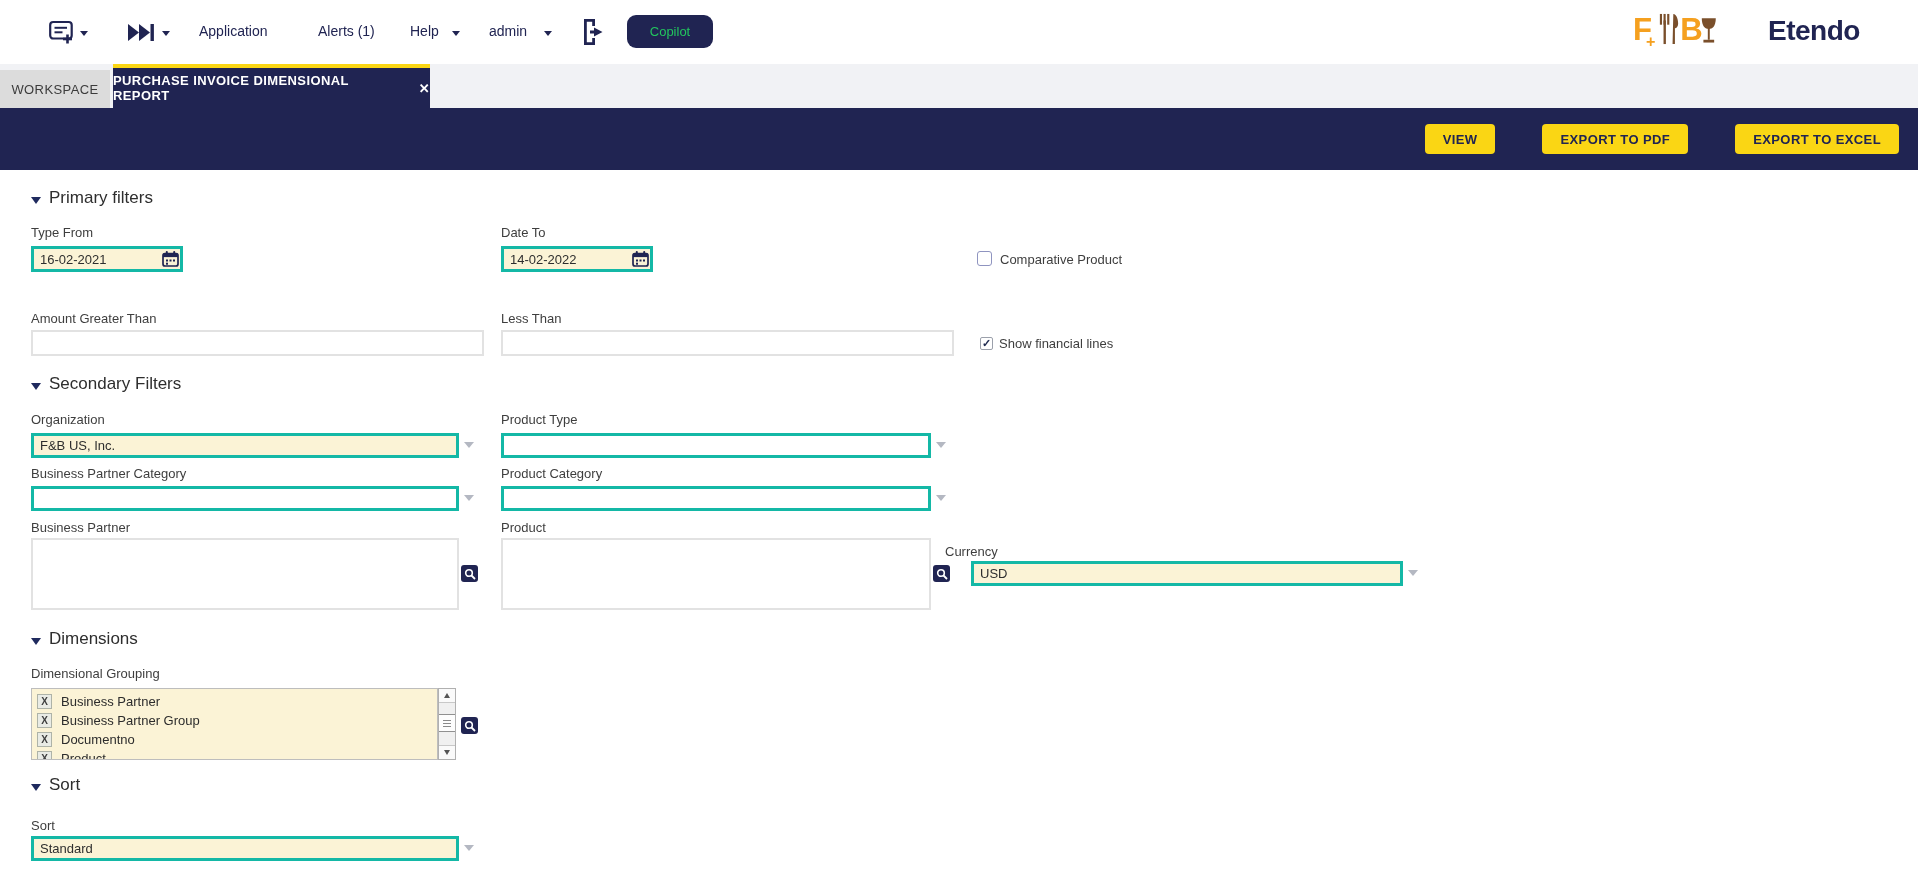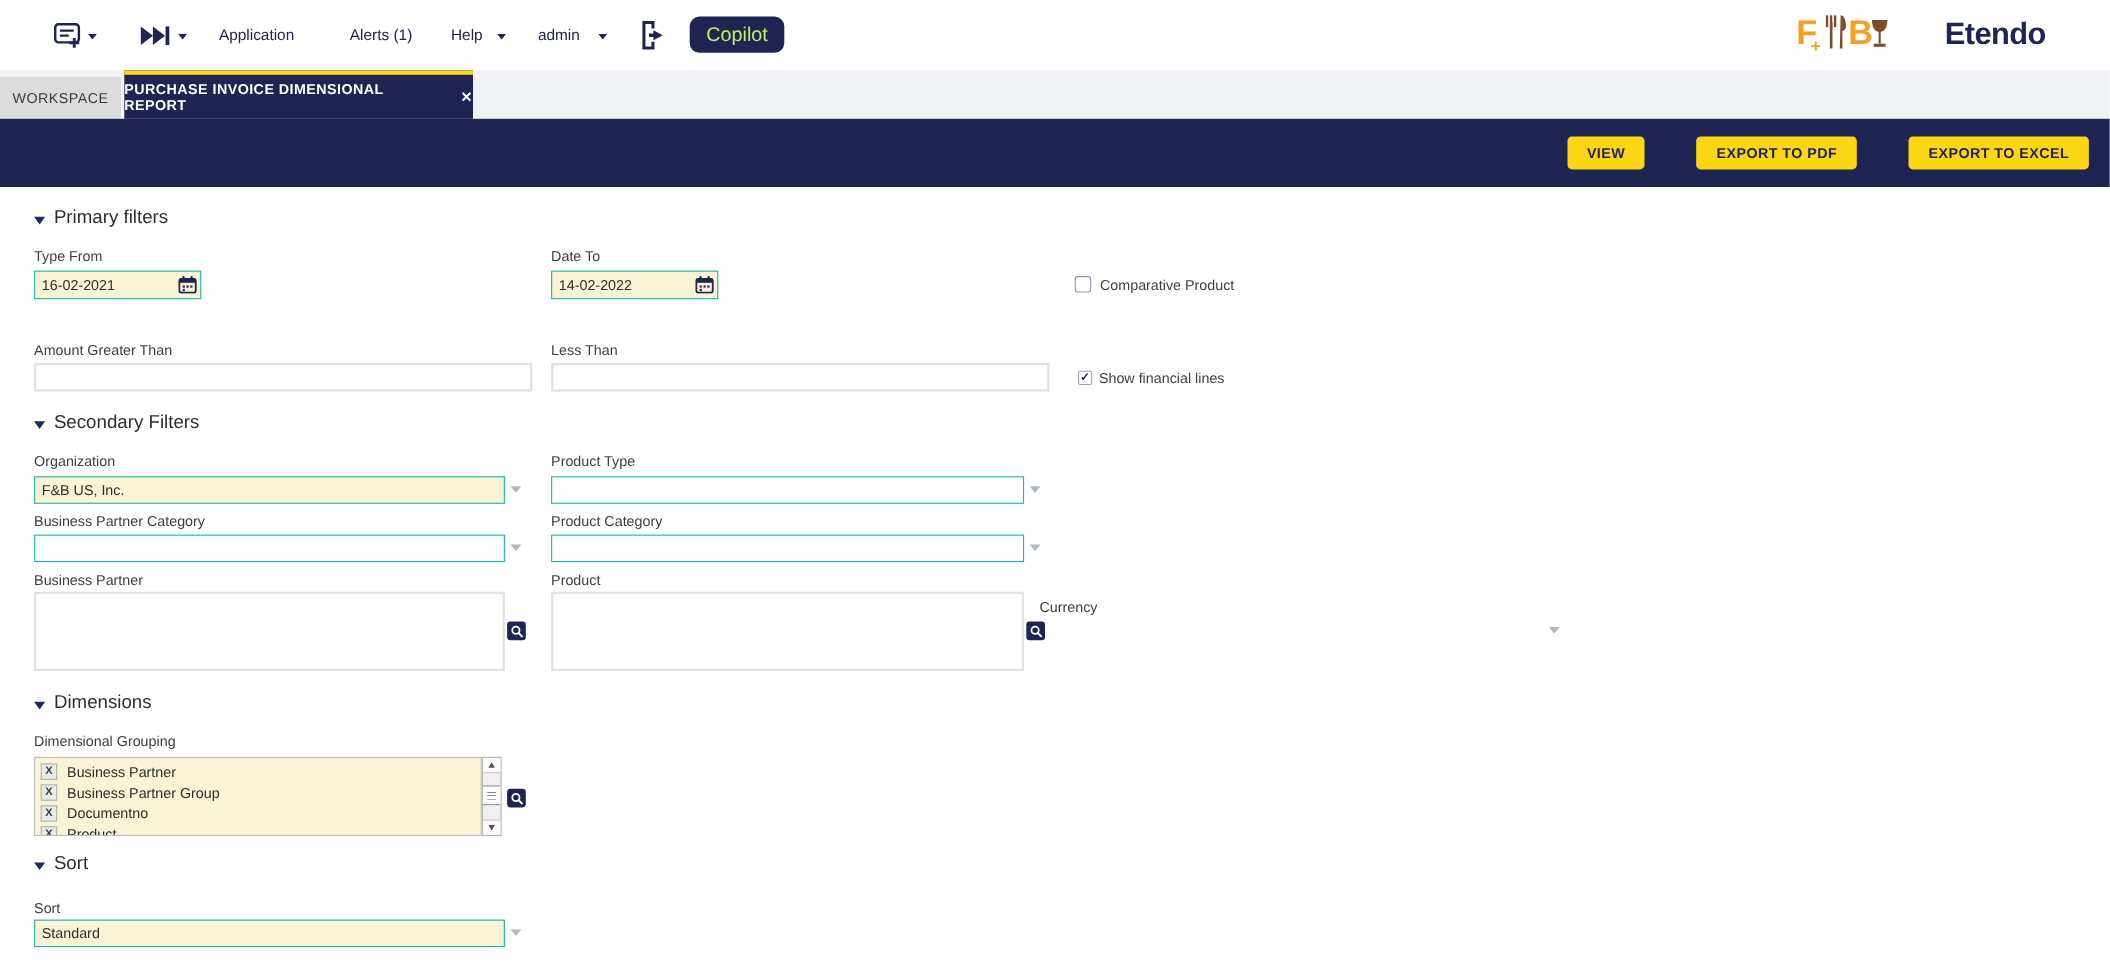--- a/index.html
+++ b/index.html
@@ -8,21 +8,21 @@
               font-family:"Liberation Sans", sans-serif; }
   #app { position:relative; width:1552px; height:885px; background:#fff; }
 
   
   .topbar { position:absolute; left:0; top:0; width:1918px; height:64px; background:#ffffff; }
   .nav-item { position:absolute; top:23px; font-size:14px; color:#202452; font-weight:500; cursor:pointer; }
   .hdr-caret { position:absolute; width:0; height:0; border-left:4.5px solid transparent;
                border-right:4.5px solid transparent; border-top:5.5px solid #202452; top:31px; cursor:pointer; }
   .icon-abs { position:absolute; cursor:pointer; }
   .copilot-btn { position:absolute; left:627px; top:15px; width:86px; height:33px; background:#202452;
-                 border:none; border-radius:9px; color:#bef264; font-size:18px; font-weight:500;
+                 border:none; border-radius:9px; color:#22c55e; font-size:13px; font-weight:500;
                  display:flex; align-items:center; justify-content:center; cursor:pointer;
                  font-family:"Liberation Sans", sans-serif;text-align:right; }
   .brand { position:absolute; left:1768px; top:15px; font-size:28px; font-weight:bold;
            color:#202452; letter-spacing:-0.5px; }
   .fb-logo { position:absolute; left:1633px; top:7px; }
 
   
   .tabbar { position:absolute; left:0; top:64px; width:1918px; height:44px; background:#f1f2f5; }
   .tab-workspace { position:absolute; left:0; top:6px; width:110px; height:38px; background:#dcdcdc;
                    color:#3c3c3c; font-size:13px; letter-spacing:0.4px; display:flex; align-items:center;
@@ -36,21 +36,21 @@
   
   .toolbar { position:absolute; left:0; top:108px; width:1918px; height:62px; background:#202452; }
   .tb-group { position:absolute; right:19px; top:16px; display:flex; gap:16px; }
   .tb-btn { height:30px; background:#FAD614; color:#202452; font-weight:bold; font-size:13px;
             letter-spacing:0.4px; border:none; border-radius:4px; padding:0 18px; display:flex;
             align-items:center; cursor:pointer; font-family:"Liberation Sans", sans-serif;margin-left:31px; }
   .sec-tri { position:absolute; width:0; height:0; border-left:5.5px solid transparent;
              border-right:5.5px solid transparent; border-top:7px solid #1f2a5e; cursor:pointer; }
   .sec-head { position:absolute; font-size:17px; color:#2e2e2e; cursor:pointer; }
   .lbl { position:absolute; font-size:13px; color:#3e3e3e; }
-  .field { position:absolute; border:1px solid #14b8a6; background:#fff; font-size:13px; color:#2e2e2e;
+  .field { position:absolute; border:3px solid #14b8a6; background:#fff; font-size:13px; color:#2e2e2e;
            padding:0 6px; font-family:"Liberation Sans", sans-serif; outline:none; }
   .yellow { background:#FBF3D6; }
   .soft { border:2px solid #e2e2e2; }
   .ta { resize:none; padding:4px 6px; }
   .caret { position:absolute; width:0; height:0; border-left:5px solid transparent;
            border-right:5px solid transparent; border-top:6px solid #b4b8c2; cursor:pointer; }
   .cal-btn { position:absolute; cursor:pointer; line-height:0; }
   .mag-btn { position:absolute; width:17px; height:17px; background:#202452; border-radius:3px;
              display:flex; align-items:center; justify-content:center; cursor:pointer; }
   .cb { position:absolute; background:#fff; cursor:pointer; }
@@ -242,20 +242,21 @@
   <span class="lbl" style="left:501px; top:520px;">Product</span>
   <textarea class="field soft ta" style="left: 501px; top: 538px; width: 430px; height: 72px;"></textarea>
   <span class="mag-btn" style="left:933px; top:565px;">
     <svg width="12" height="12" viewBox="0 0 12 12">
       <circle cx="5" cy="5" r="3.3" fill="none" stroke="#ffffff" stroke-width="1.6"></circle>
       <line x1="7.5" y1="7.5" x2="11" y2="11" stroke="#ffffff" stroke-width="1.8"></line>
     </svg>
   </span>
 
   <span class="lbl" style="left:945px; top:544px;">Currency</span>
+  <input class="field yellow" style="left: 971px; top: 561px; width: 432px; height: 25px;" value="USD">
   <span class="caret" style="left:1408px; top:570px;"></span>
 
   <span class="sec-tri" style="left:31px; top:638px;"></span>
   <span class="sec-head" style="left:49px; top:629px;">Dimensions</span>
 
   <span class="lbl" style="left:31px; top:666px;">Dimensional Grouping</span>
 
   <div class="dg-list">
     <div class="dg-row">
       <span class="dg-x">X</span>

